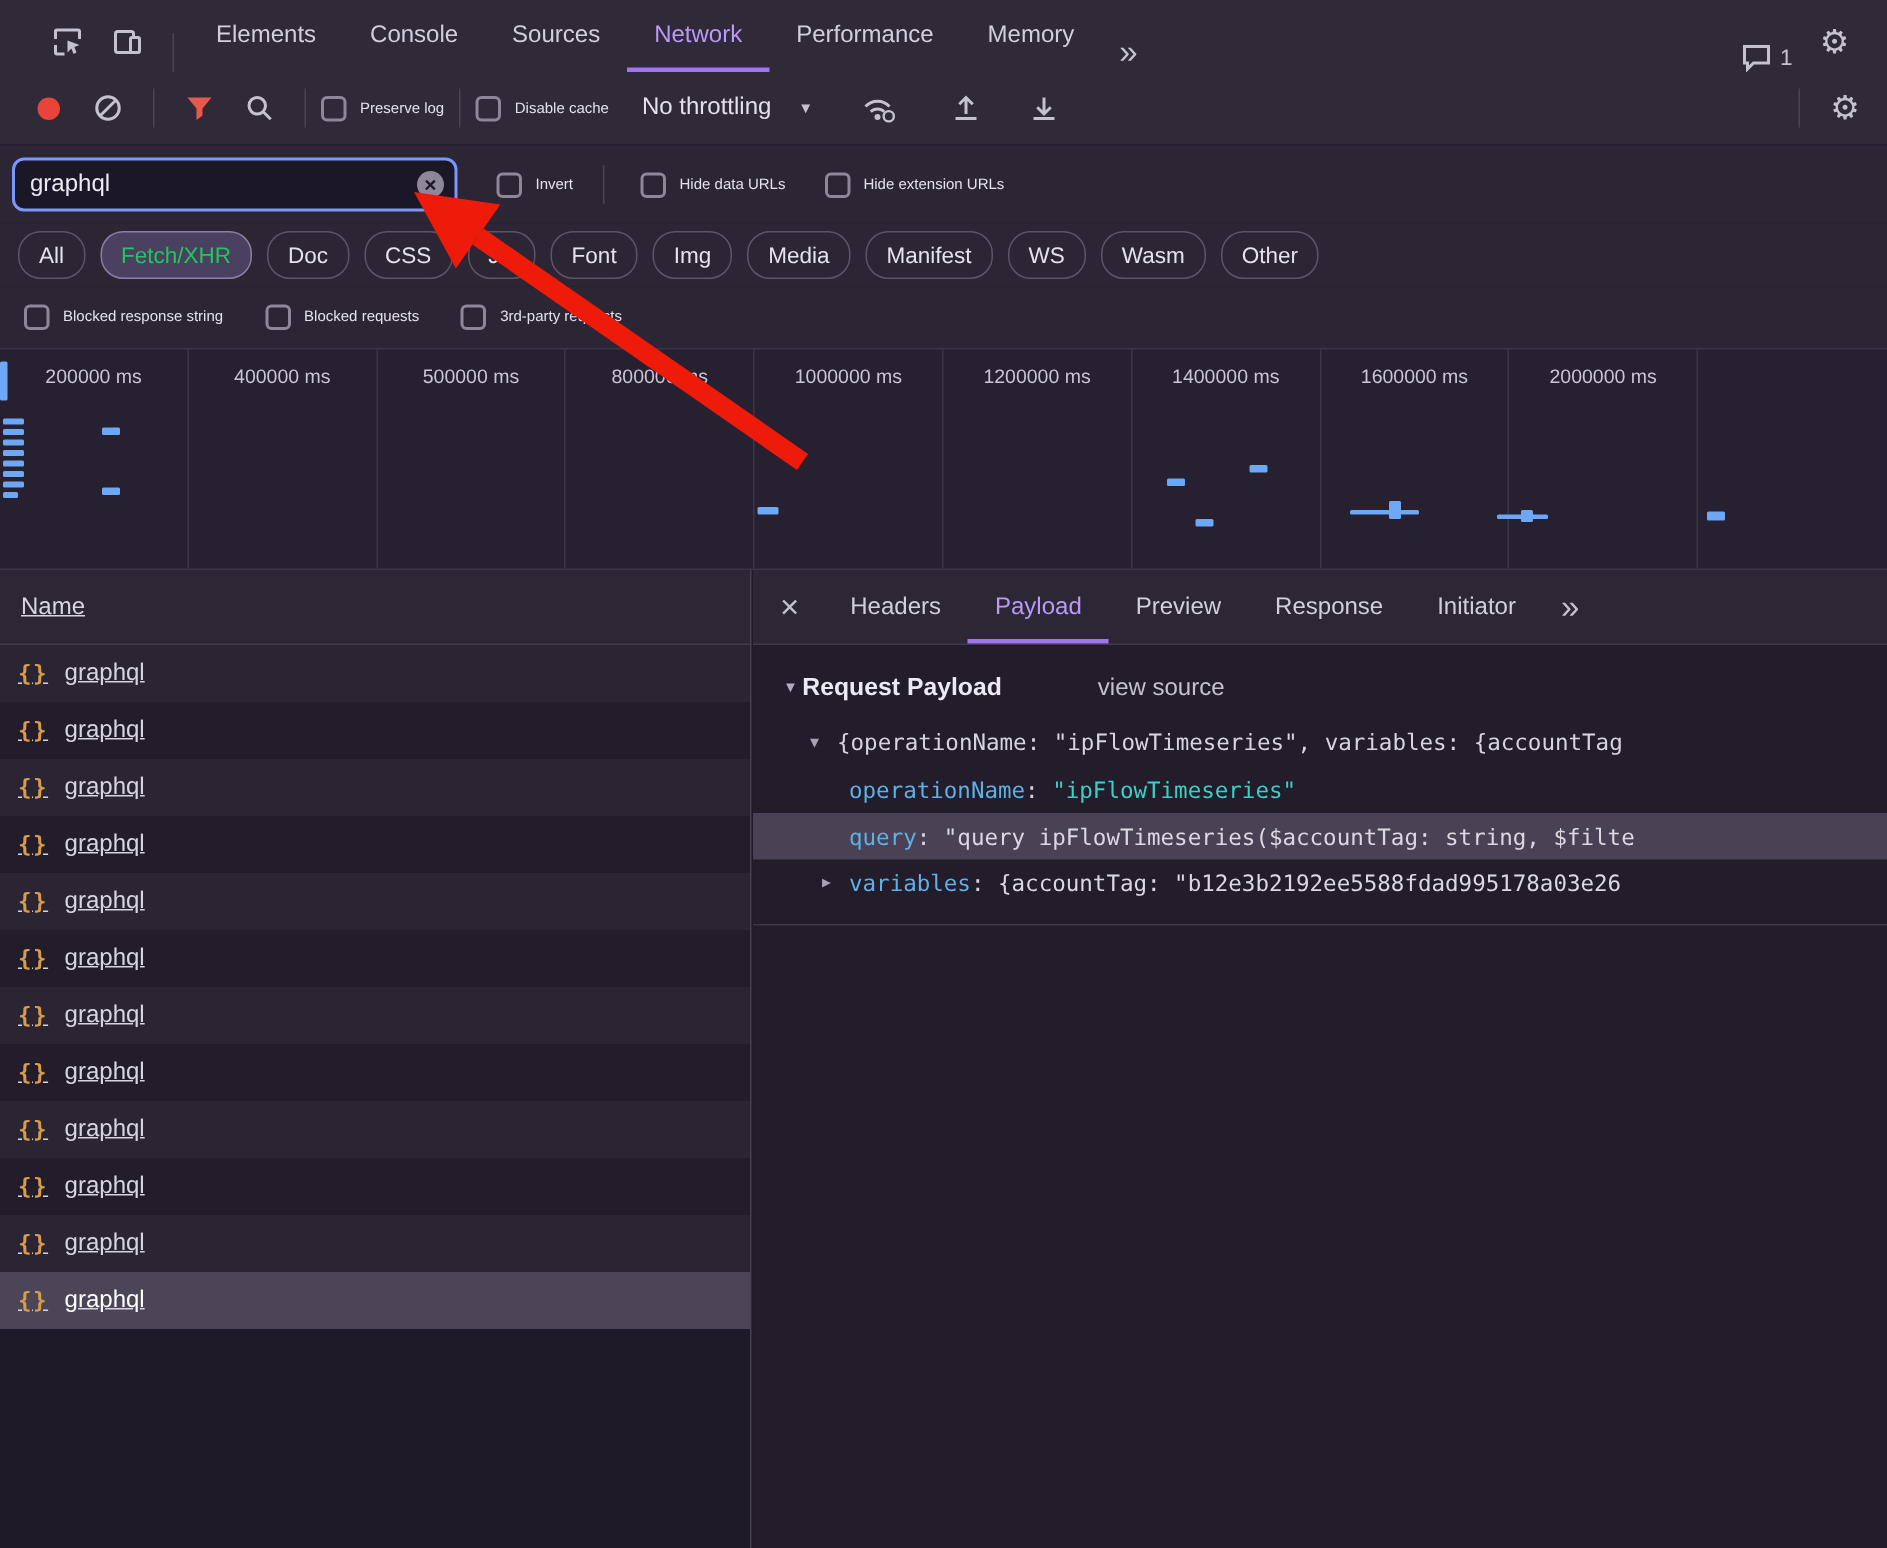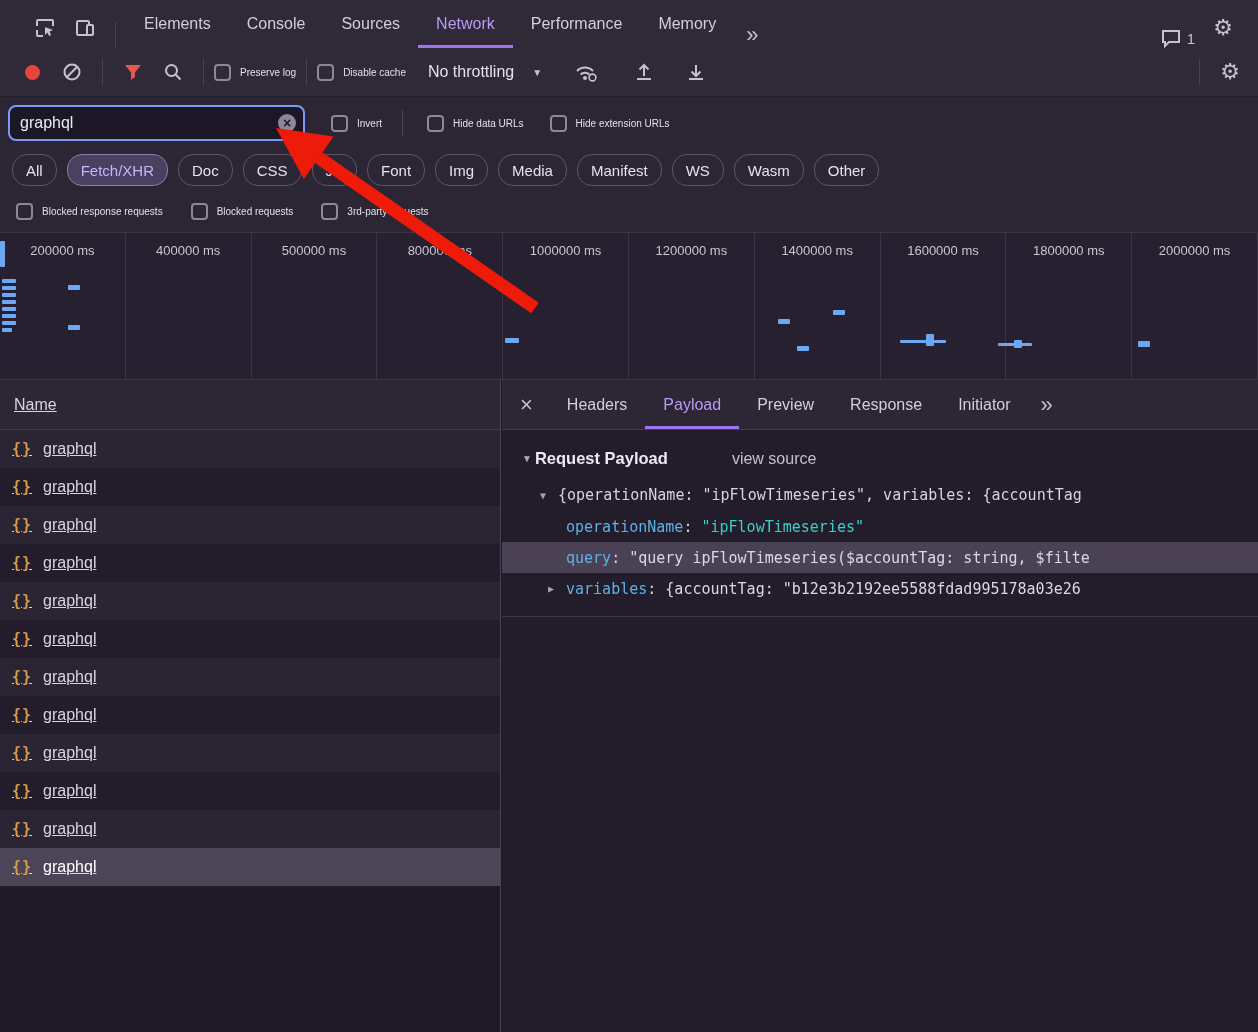--- a/index.html
+++ b/index.html
@@ -43,21 +43,21 @@
     font-family:"Liberation Sans",sans-serif;}
   .clear-x{position:absolute;right:9px;top:9px;width:18px;height:18px;border-radius:50%;background:#8d8798;
     color:#1c1726;font-size:14px;font-weight:bold;display:flex;align-items:center;justify-content:center;cursor:pointer;}
   .filterrow .cb{margin-left:26px;}
 
   
   .chiprow{position:absolute;left:0;top:149px;width:100%;height:42px;background:#2b2534;
     display:flex;align-items:center;gap:10px;padding-left:12px;box-sizing:border-box;}
   .chip{height:30px;display:flex;align-items:center;padding:0 13px;border:1px solid #5c5568;
     border-radius:15px;font-size:15px;color:#e6e2ec;cursor:pointer;white-space:nowrap;}
-  .chip.active{background:#4a4160;border-color:#8a80a5;color:#c4b5fd;}
+  .chip.active{background:#4a4160;border-color:#8a80a5;color:#22c55e;}
 
   
   .optrow{position:absolute;left:0;top:191px;width:100%;height:41px;background:#2b2534;
     display:flex;align-items:center;gap:28px;padding-left:16px;box-sizing:border-box;}
 
   
   .timeline{position:absolute;left:0;top:232px;width:100%;height:148px;background:#262030;
     border-top:1px solid #3b3546;border-bottom:1px solid #3b3546;box-sizing:border-box;overflow:hidden;cursor:pointer;}
   .tl-grid{position:absolute;inset:0;display:flex;}
   .tl-cell{flex:0 0 125.8px;height:100%;border-right:1px solid #3b3546;box-sizing:border-box;
@@ -297,21 +297,21 @@
   </div>
 
   <div class="chip">
     <span>Other</span>
   </div>
 </div>
 
   <div class="optrow">
   <div class="cb">
     <span class="box"></span>
-    <span class="lbl">Blocked response requests</span>
+    <span class="lbl">Blocked response string</span>
   </div>
 
   <div class="cb">
     <span class="box"></span>
     <span class="lbl">Blocked requests</span>
   </div>
 
   <div class="cb">
     <span class="box"></span>
     <span class="lbl">3rd-party requests</span>
@@ -345,23 +345,20 @@
   </div>
 
   <div class="tl-cell">
     <span>1400000 ms</span>
   </div>
 
   <div class="tl-cell">
     <span>1600000 ms</span>
   </div>
 
-  <div class="tl-cell">
-    <span>1800000 ms</span>
-  </div>
 
   <div class="tl-cell">
     <span>2000000 ms</span>
   </div>
 </div>
     <div>
         <div class="tl-bar" style="left: 0px; top: 8px; width: 5px; height: 26px;"></div>
         <div class="tl-bar" style="left: 2px; top: 46px; width: 14px; height: 4px;"></div>
         <div class="tl-bar" style="left: 2px; top: 53px; width: 14px; height: 4px;"></div>
         <div class="tl-bar" style="left: 2px; top: 60px; width: 14px; height: 4px;"></div>

